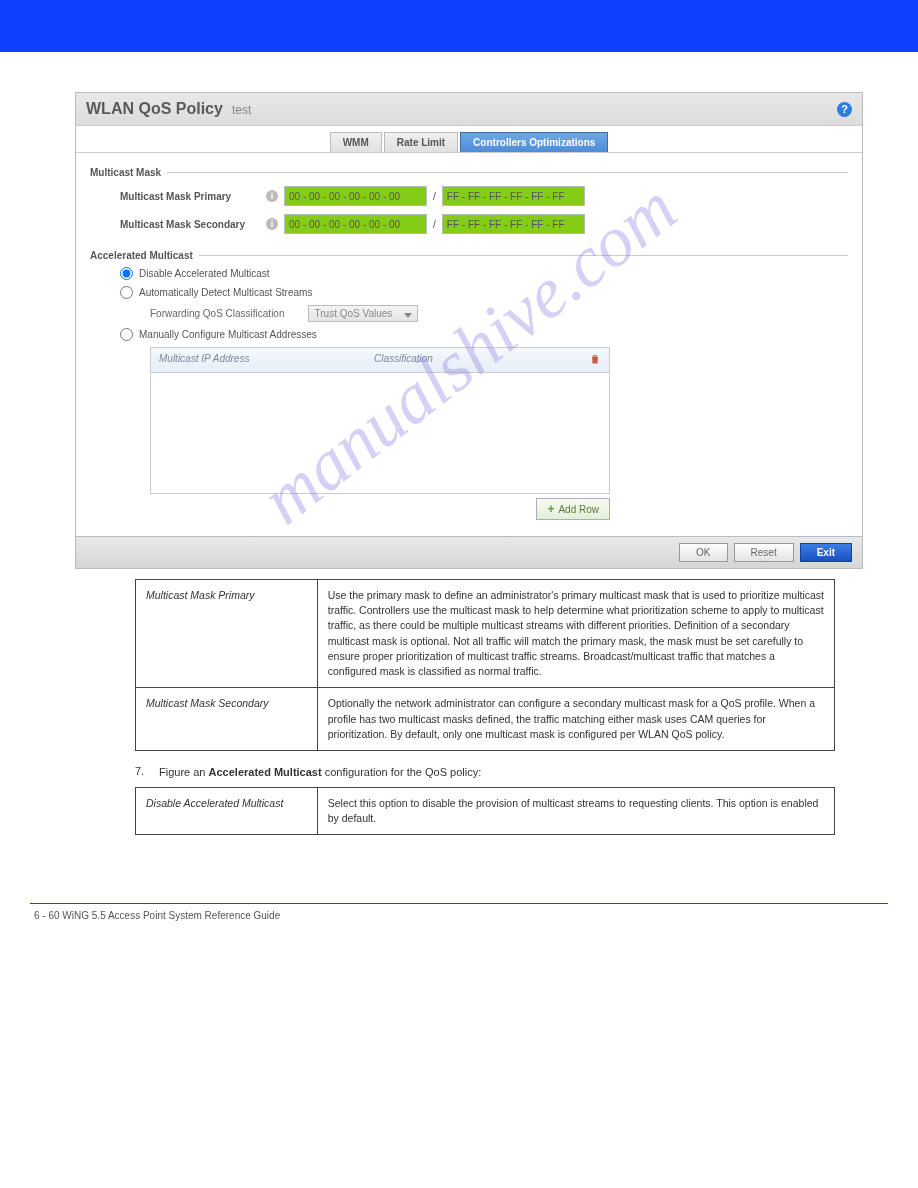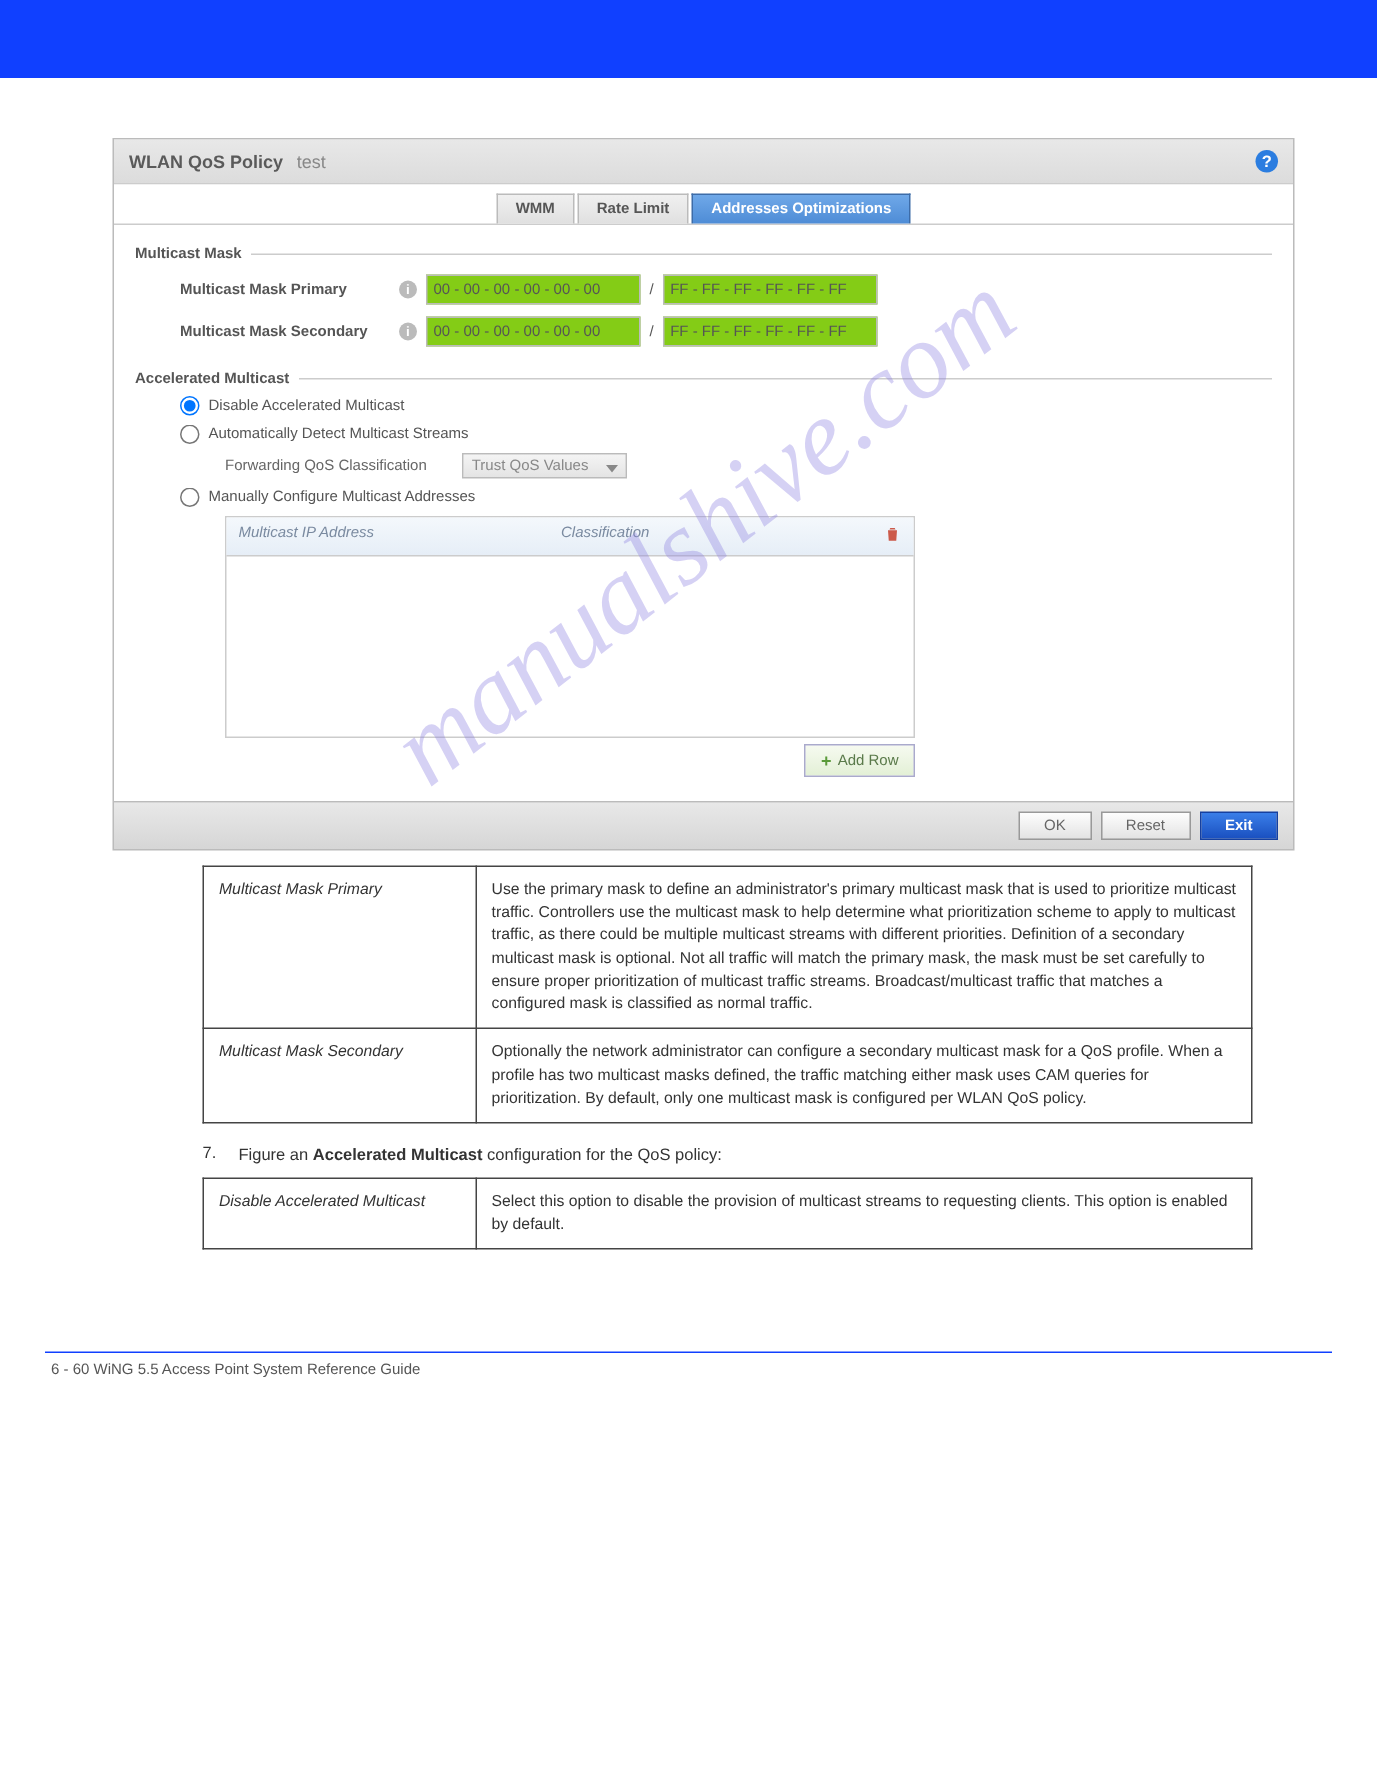--- a/index.html
+++ b/index.html
@@ -17,21 +17,21 @@
     overflow: hidden;
   }
   .panel-header {
     background: linear-gradient(#e8e8e8,#dcdcdc);
     border-bottom: 1px solid #ccc;
     padding: 7px 10px;
     display: flex;
     align-items: center;
     justify-content: space-between;
   }
-  .panel-title { font-size: 12px; font-weight: bold; color: #5a5a5a; }
+  .panel-title { font-size: 16px; font-weight: bold; color: #5a5a5a; }
   .panel-sub { font-size: 12px; color: #888; font-weight: normal; margin-left: 6px; }
   .help-icon {
     width: 15px; height: 15px; border-radius: 50%; background: #2b7de0; color: #fff;
     display: inline-flex; align-items: center; justify-content: center; font-size: 11px; font-weight: bold;
   }
   
   .tabs-row { display: flex; justify-content: center; border-bottom: 1px solid #ccc; background: #fff; padding-top: 6px; }
   .tab {
     padding: 4px 12px; font-size: 10px; font-weight: bold; color: #555;
     background: linear-gradient(#f0f0f0,#e0e0e0);
@@ -124,21 +124,21 @@
       <div>
         <span class="panel-title">WLAN QoS Policy</span>
         <span class="panel-sub">test</span>
       </div>
       <span class="help-icon">?</span>
     </div>
 
     <div class="tabs-row">
       <div class="tab">WMM</div>
       <div class="tab">Rate Limit</div>
-      <div class="tab active">Addresses Optimizations</div>
+      <div class="tab active">Controllers Optimizations</div>
     </div>
 
     <div class="panel-body">
 
       <fieldset class="section">
         <legend>Multicast Mask</legend>
 
         <div class="form-row">
           <span class="form-label">Multicast Mask Primary</span>
           <span class="info-dot">i</span>

